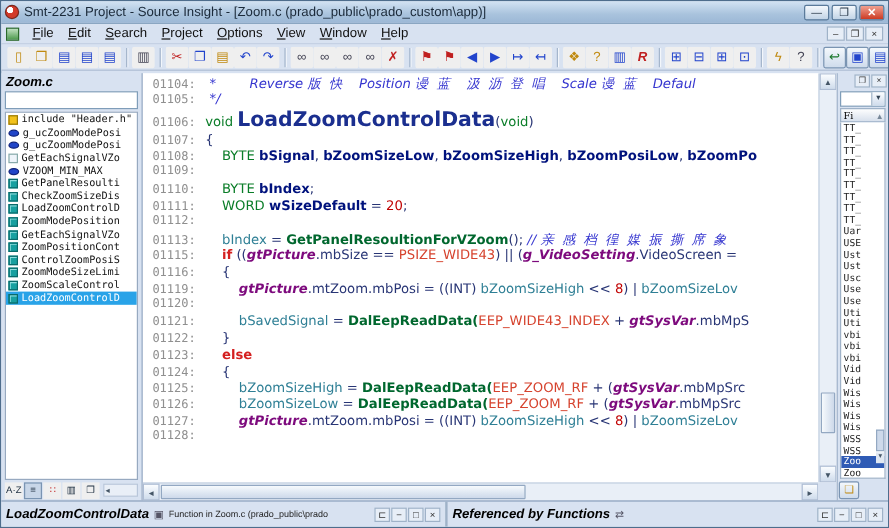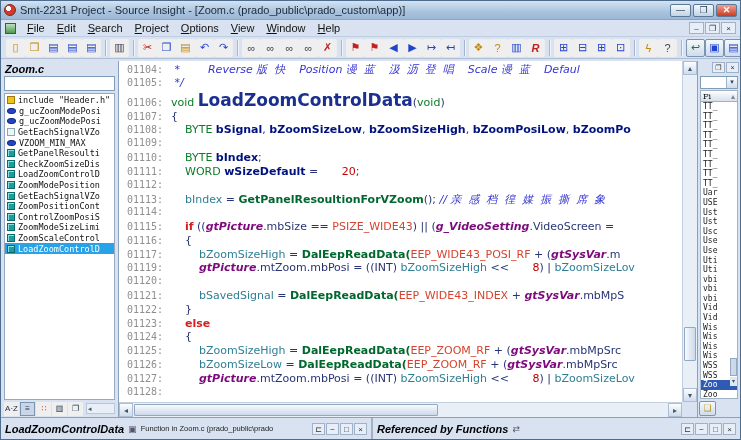--- a/index.html
+++ b/index.html
@@ -88,21 +88,21 @@
   .codetxt { white-space:pre; }
   .tk-pl  { color:var(--tk-pl); }
   .tk-kw  { color:var(--tk-kw); }
   .tk-flow{ color:var(--tk-flow); font-weight:bold; }
   .tk-fndecl { color:var(--tk-fndecl); font-weight:bold; font-size:17px; }
   .tk-fncall { color:var(--tk-fncall); font-weight:bold; }
   .tk-var { color:var(--tk-var); }
   .tk-vardecl { color:var(--tk-vardecl); font-weight:bold;margin-top:24px; }
   .tk-glob { color:var(--tk-glob); font-weight:bold; font-style:italic; }
   .tk-mac { color:var(--tk-mac); }
-  .tk-num { color:var(--tk-num);margin-left:20px; }
+  .tk-num { color:var(--tk-num); }
   .tk-cmt { color:var(--tk-cmt); font-style:italic; }
 
   .vscroll { position:absolute; top:0; right:0; bottom:15px; width:15px;
     background:#e9eff7; border-left:1px solid #c2cfe0; }
   .hscroll { position:absolute; left:0; right:15px; bottom:0; height:15px;
     background:#e9eff7; border-top:1px solid #c2cfe0; display:flex; align-items:center; }
   .scorner { position:absolute; right:0; bottom:0; width:15px; height:15px; background:#d8e2f1; }
   .sbtn { width:14px; height:14px; font-size:8px; line-height:13px; text-align:center;
     color:#456; background:linear-gradient(#fbfdff,#cfdcec); border:1px solid #aebdd4; }
   .vthumb { position:absolute; left:1px; width:12px; height:34px;
@@ -344,24 +344,22 @@
           <div class="eline"><span class="gut">01104:</span><span class="codetxt"><span class="tk-cmt"> *        Reverse 版  快    Position 谩  蓝    汲  沥  登  唱    Scale 谩  蓝    Defaul</span></span></div>
           <div class="eline"><span class="gut">01105:</span><span class="codetxt"><span class="tk-cmt"> */</span></span></div>
           <div class="eline big"><span class="gut">01106:</span><span class="codetxt"><span class="tk-kw">void</span><span class="tk-pl"> </span><span class="tk-fndecl">LoadZoomControlData</span><span class="tk-pl">(</span><span class="tk-kw">void</span><span class="tk-pl">)</span></span></div>
           <div class="eline"><span class="gut">01107:</span><span class="codetxt"><span class="tk-pl">{</span></span></div>
           <div class="eline"><span class="gut">01108:</span><span class="codetxt"><span class="tk-pl">    </span><span class="tk-kw">BYTE</span><span class="tk-pl"> </span><span class="tk-vardecl">bSignal</span><span class="tk-pl">, </span><span class="tk-vardecl">bZoomSizeLow</span><span class="tk-pl">, </span><span class="tk-vardecl">bZoomSizeHigh</span><span class="tk-pl">, </span><span class="tk-vardecl">bZoomPosiLow</span><span class="tk-pl">, </span><span class="tk-vardecl">bZoomPo</span></span></div>
           <div class="eline"><span class="gut">01109:</span></div>
           <div class="eline"><span class="gut">01110:</span><span class="codetxt"><span class="tk-pl">    </span><span class="tk-kw">BYTE</span><span class="tk-pl"> </span><span class="tk-vardecl">bIndex</span><span class="tk-pl">;</span></span></div>
           <div class="eline"><span class="gut">01111:</span><span class="codetxt"><span class="tk-pl">    </span><span class="tk-kw">WORD</span><span class="tk-pl"> </span><span class="tk-vardecl">wSizeDefault</span><span class="tk-pl"> = </span><span class="tk-num">20</span><span class="tk-pl">;</span></span></div>
           <div class="eline"><span class="gut">01112:</span><span class="codetxt"></span></div>
           <div class="eline"><span class="gut">01113:</span><span class="codetxt"><span class="tk-pl">    </span><span class="tk-var">bIndex</span><span class="tk-pl"> = </span><span class="tk-fncall">GetPanelResoultionForVZoom</span><span class="tk-pl">(); </span><span class="tk-cmt">// 亲  感  档  徨  媒  振  撕  席  象</span></span></div>
-          <div class="eline"><span class="gut">01114:</span><span class="codetxt"></span></div>
           <div class="eline"><span class="gut">01115:</span><span class="codetxt"><span class="tk-pl">    </span><span class="tk-flow">if</span><span class="tk-pl"> ((</span><span class="tk-glob">gtPicture</span><span class="tk-pl">.mbSize == </span><span class="tk-mac">PSIZE_WIDE43</span><span class="tk-pl">) || (</span><span class="tk-glob">g_VideoSetting</span><span class="tk-pl">.VideoScreen =</span></span></div>
           <div class="eline"><span class="gut">01116:</span><span class="codetxt"><span class="tk-pl">    {</span></span></div>
-          <div class="eline"><span class="gut">01117:</span><span class="codetxt"><span class="tk-pl">        </span><span class="tk-var">bZoomSizeHigh</span><span class="tk-pl"> = </span><span class="tk-fncall">DalEepReadData(</span><span class="tk-mac">EEP_WIDE43_POSI_RF</span><span class="tk-pl"> + (</span><span class="tk-glob">gtSysVar</span><span class="tk-pl">.m</span></span></div>
           <div class="eline"><span class="gut">01119:</span><span class="codetxt"><span class="tk-pl">        </span><span class="tk-glob">gtPicture</span><span class="tk-pl">.mtZoom.mbPosi = ((INT) </span><span class="tk-var">bZoomSizeHigh</span><span class="tk-pl"> &lt;&lt; </span><span class="tk-num">8</span><span class="tk-pl">) | </span><span class="tk-var">bZoomSizeLov</span></span></div>
           <div class="eline"><span class="gut">01120:</span><span class="codetxt"></span></div>
           <div class="eline"><span class="gut">01121:</span><span class="codetxt"><span class="tk-pl">        </span><span class="tk-var">bSavedSignal</span><span class="tk-pl"> = </span><span class="tk-fncall">DalEepReadData(</span><span class="tk-mac">EEP_WIDE43_INDEX</span><span class="tk-pl"> + </span><span class="tk-glob">gtSysVar</span><span class="tk-pl">.mbMpS</span></span></div>
           <div class="eline"><span class="gut">01122:</span><span class="codetxt"><span class="tk-pl">    }</span></span></div>
           <div class="eline"><span class="gut">01123:</span><span class="codetxt"><span class="tk-pl">    </span><span class="tk-flow">else</span></span></div>
           <div class="eline"><span class="gut">01124:</span><span class="codetxt"><span class="tk-pl">    {</span></span></div>
           <div class="eline"><span class="gut">01125:</span><span class="codetxt"><span class="tk-pl">        </span><span class="tk-var">bZoomSizeHigh</span><span class="tk-pl"> = </span><span class="tk-fncall">DalEepReadData(</span><span class="tk-mac">EEP_ZOOM_RF</span><span class="tk-pl"> + (</span><span class="tk-glob">gtSysVar</span><span class="tk-pl">.mbMpSrc</span></span></div>
           <div class="eline"><span class="gut">01126:</span><span class="codetxt"><span class="tk-pl">        </span><span class="tk-var">bZoomSizeLow</span><span class="tk-pl"> = </span><span class="tk-fncall">DalEepReadData(</span><span class="tk-mac">EEP_ZOOM_RF</span><span class="tk-pl"> + (</span><span class="tk-glob">gtSysVar</span><span class="tk-pl">.mbMpSrc</span></span></div>
           <div class="eline"><span class="gut">01127:</span><span class="codetxt"><span class="tk-pl">        </span><span class="tk-glob">gtPicture</span><span class="tk-pl">.mtZoom.mbPosi = ((INT) </span><span class="tk-var">bZoomSizeHigh</span><span class="tk-pl"> &lt;&lt; </span><span class="tk-num">8</span><span class="tk-pl">) | </span><span class="tk-var">bZoomSizeLov</span></span></div>
           <div class="eline"><span class="gut">01128:</span><span class="codetxt"></span></div>

